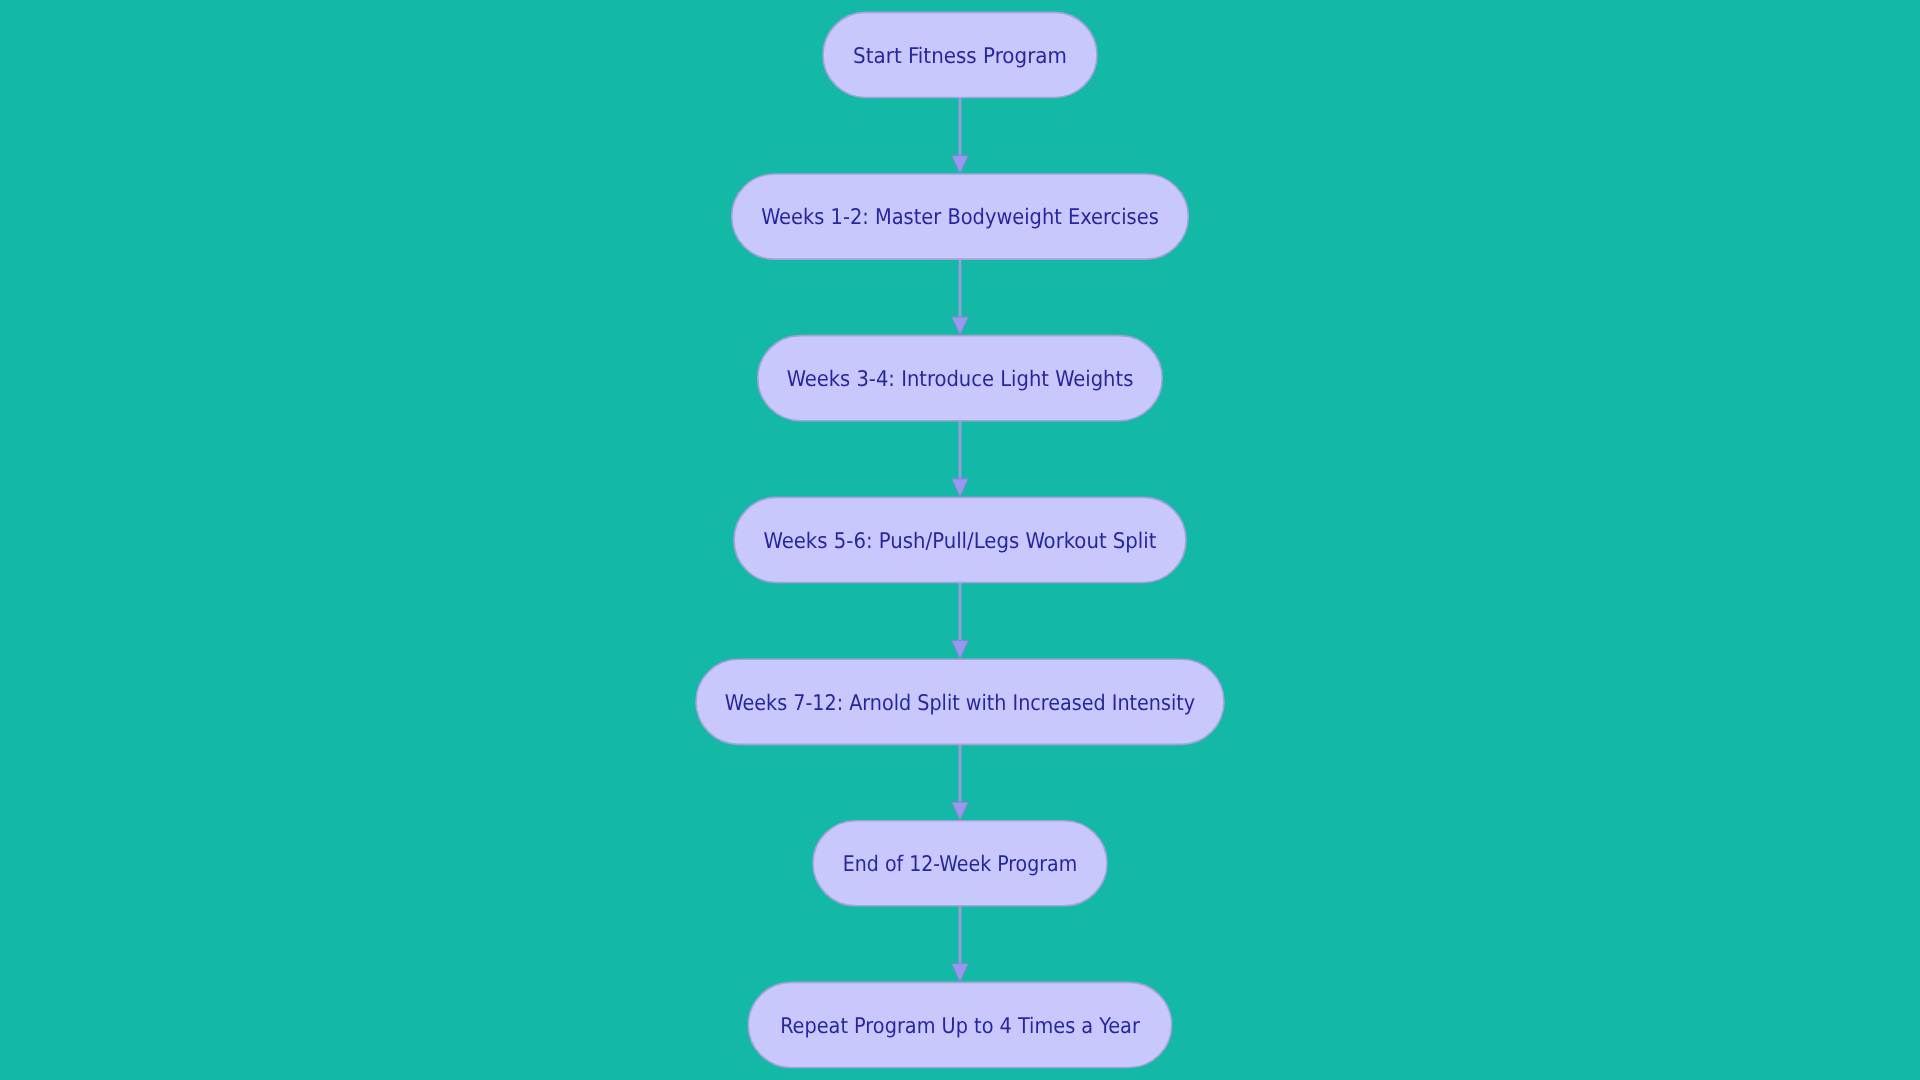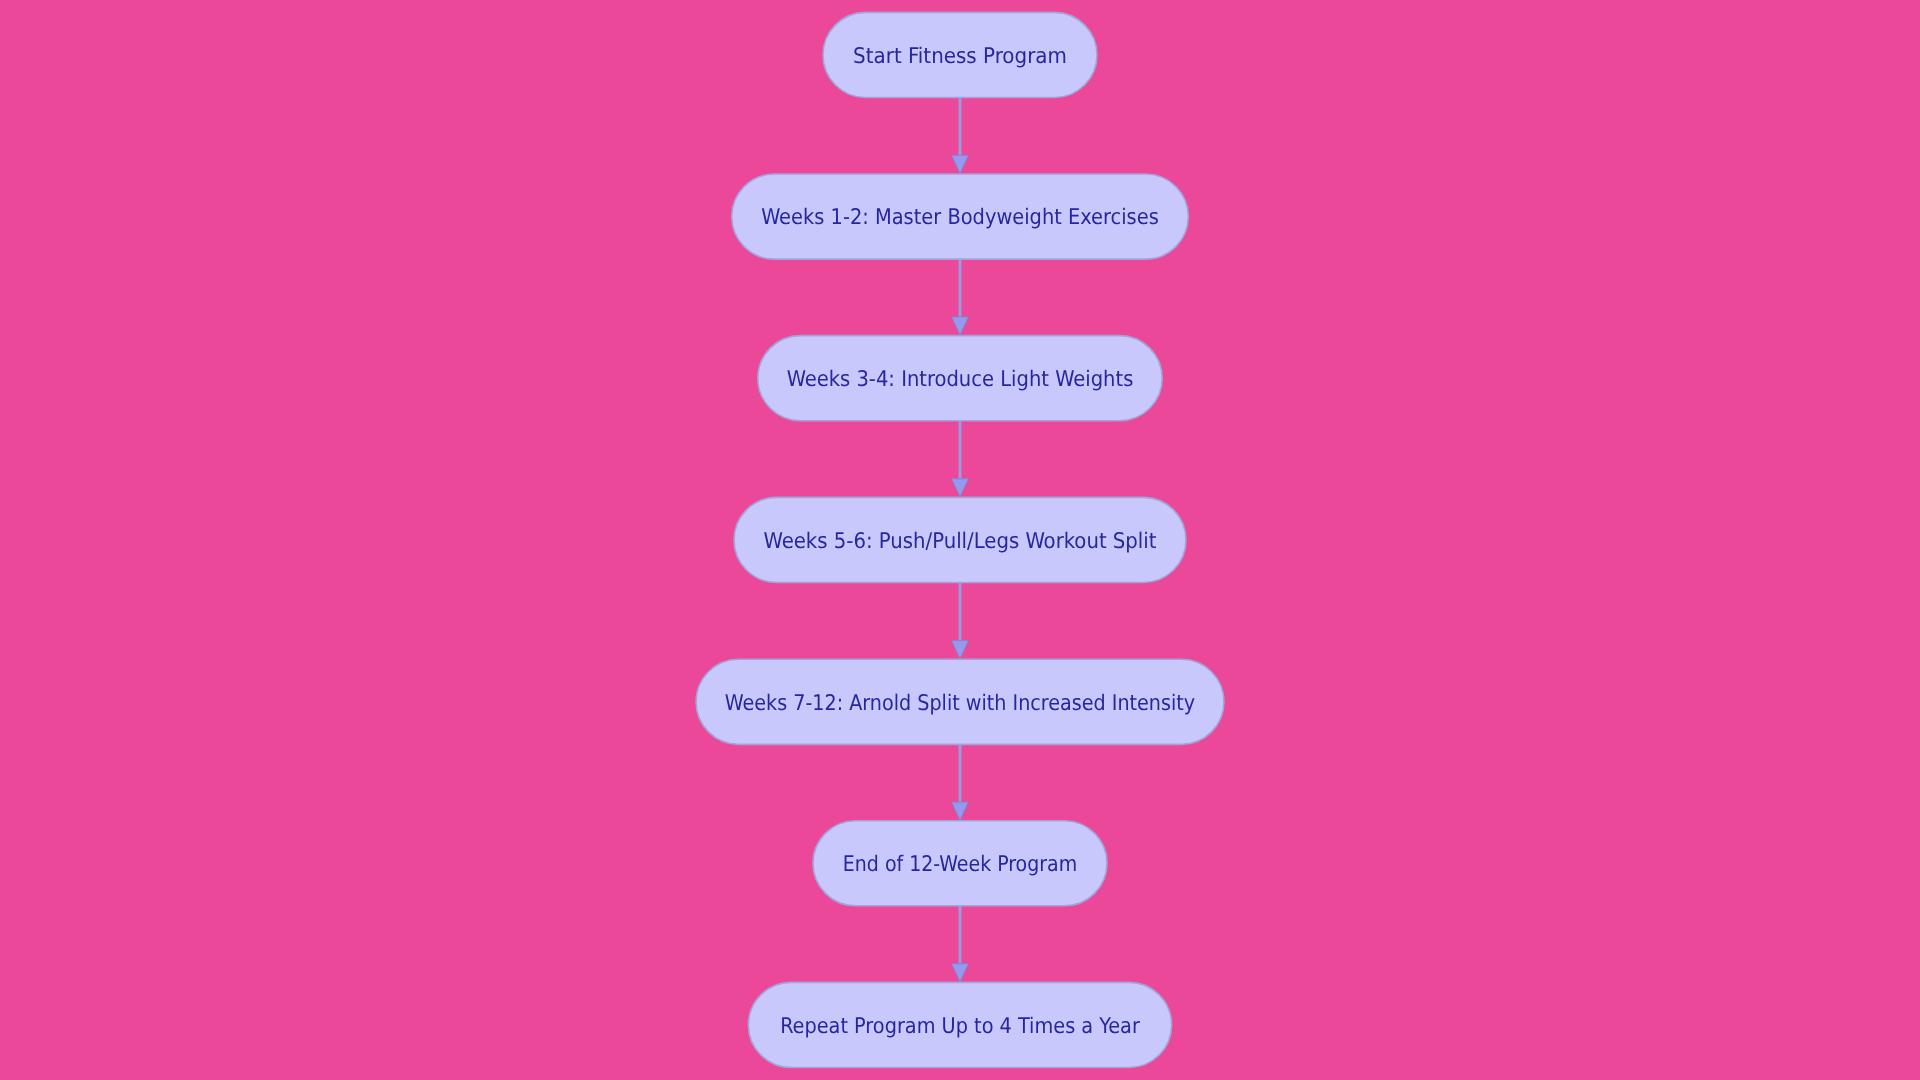--- a/index.html
+++ b/index.html
@@ -5,21 +5,21 @@
 <style>
   html, body {
     margin: 0; padding: 0;
     width: 1920px; height: 1080px;
     overflow: hidden;
     background: #ffffff;
   }
   #flowchart-root {
     position: relative;
     width: 1920px; height: 1080px;
-    background: #ec4899;
+    background: #14b8a6;
   }
   svg#flow-svg {
     display: block;
     
     transform: translateZ(0);
   }
   .node-shape {
     fill: #c8c8fc;
     stroke: #a3a3d8;
     stroke-width: 1.6px;

